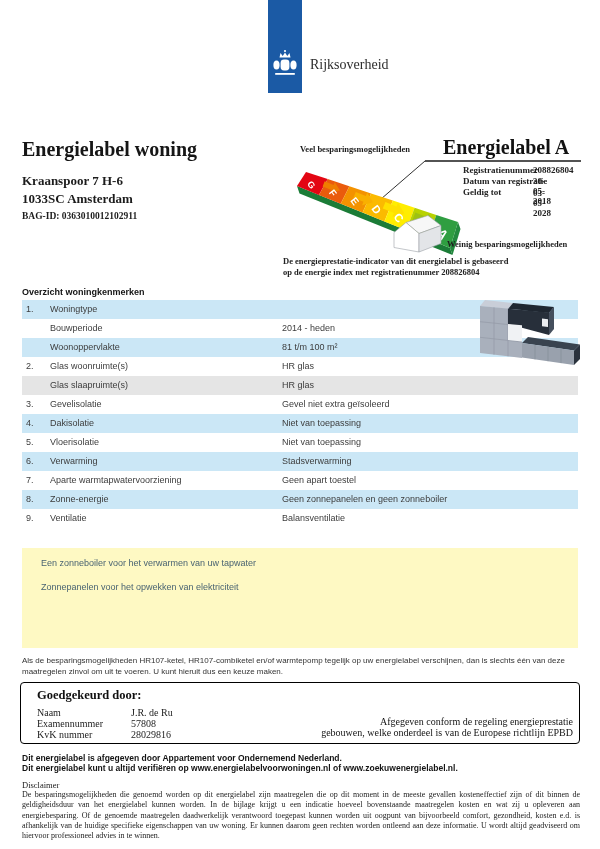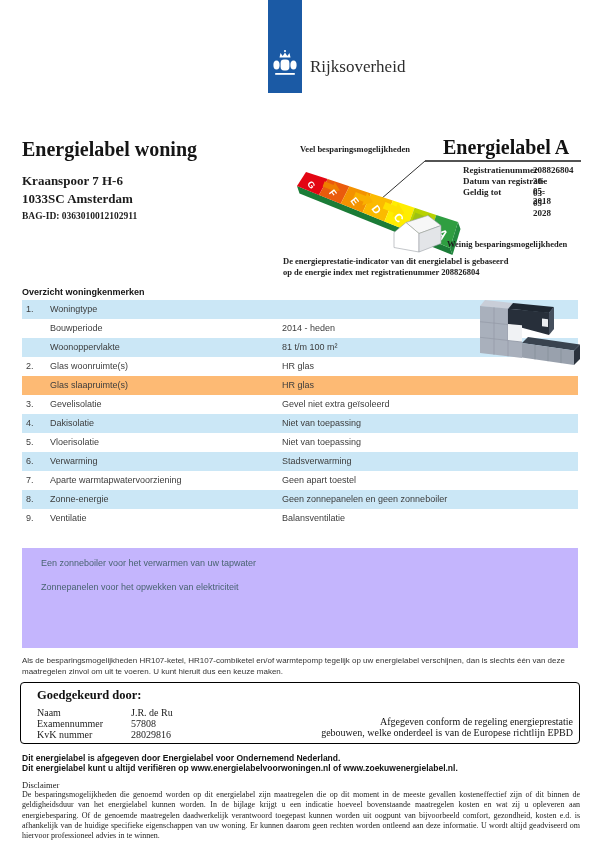--- a/index.html
+++ b/index.html
@@ -46,21 +46,21 @@
   <div class="abs" style="left: 268px; top: 0px; width: 34px; height: 93px; background-color: rgb(27, 90, 165);">
     <svg class="abs noptr" style="left:0;top:48px;" width="34" height="34" viewBox="0 0 34 34">
       <circle cx="17" cy="3" r="1.1" fill="#fff"></circle>
       <path d="M11.5 9.5 L12.5 5 L14.7 8 L17 4.5 L19.3 8 L21.5 5 L22.5 9.5 Z" fill="#fff"></path>
       <ellipse cx="8.5" cy="17" rx="3.1" ry="4.6" fill="#fff"></ellipse>
       <ellipse cx="25.5" cy="17" rx="3.1" ry="4.6" fill="#fff"></ellipse>
       <rect x="12.6" y="11.5" width="8.8" height="11" rx="3.4" fill="#fff"></rect>
       <rect x="7.2" y="25" width="19.6" height="1.8" fill="#fff"></rect>
     </svg>
   </div>
-  <span class="abs serif" style="left:310px;top:57px;font-size:17px;color:#2d2d2d;">Rijksoverheid</span>
+  <span class="abs serif" style="left:310px;top:57px;font-size:14px;color:#2d2d2d;">Rijksoverheid</span>
 
   <div class="abs serif b" id="doc-title" style="left:22px;top:138px;">Energielabel woning</div>
   <div class="abs serif b addr" style="left:22px;top:173px;">Kraanspoor 7 H-6</div>
   <div class="abs serif b addr" style="left:22px;top:191px;">1033SC Amsterdam</div>
   <div class="abs serif b bagid" style="left:22px;top:211px;">BAG-ID: 0363010012102911</div>
 
   <div class="abs serif b savings-note" style="left:300px;top:144px;">Veel besparingsmogelijkheden</div>
   <div class="abs serif b" id="label-heading" style="left:443px;top:136px;">Energielabel A</div>
 
   <div class="abs serif b reg-row" style="left:443px;top:165px;">
@@ -126,21 +126,21 @@
     <div class="trow" style="background-color: rgb(203, 231, 246);">
         <span class="tnum"></span>
         <span class="tlabel">Woonoppervlakte</span>
         <span class="tvalue">81 t/m 100 m²</span>
       </div>
     <div class="trow">
         <span class="tnum">2.</span>
         <span class="tlabel">Glas woonruimte(s)</span>
         <span class="tvalue">HR glas</span>
       </div>
-    <div class="trow" style="background-color: #fdba74;">
+    <div class="trow" style="background-color: #e5e5e5;">
         <span class="tnum"></span>
         <span class="tlabel">Glas slaapruimte(s)</span>
         <span class="tvalue">HR glas</span>
       </div>
     <div class="trow">
         <span class="tnum">3.</span>
         <span class="tlabel">Gevelisolatie</span>
         <span class="tvalue">Gevel niet extra geïsoleerd</span>
       </div>
     <div class="trow" style="background-color: rgb(203, 231, 246);">
@@ -192,21 +192,21 @@
     <polygon points="47,50 99,57.5 105,51.5 53,44" fill="#39434f"></polygon>
     <polygon points="47,50 99,57.5 99,72 47,64.5" fill="#99a1ad"></polygon>
     <g stroke="#848c98" stroke-width="0.7">
       <line x1="60" y1="51.9" x2="60" y2="66.4"></line>
       <line x1="73" y1="53.8" x2="73" y2="68.2"></line>
       <line x1="86" y1="55.6" x2="86" y2="70.1"></line>
     </g>
     <polygon points="99,57.5 105,51.5 105,66 99,72" fill="#2a323d"></polygon>
   </svg>
 
-  <div class="abs" id="measures-box" style="background-color: #c4b5fd;">
+  <div class="abs" id="measures-box" style="background-color: #fef9c3;">
     <div class="measure-item" style="top:10px;">Een zonneboiler voor het verwarmen van uw tapwater</div>
     <div class="measure-item" style="top:34px;">Zonnepanelen voor het opwekken van elektriciteit</div>
   </div>
   <div class="abs sans" id="measures-note" style="left:22px;top:656px;width:558px;">Als de besparingsmogelijkheden HR107-ketel, HR107-combiketel en/of warmtepomp tegelijk op uw energielabel verschijnen, dan is slechts één van deze maatregelen zinvol om uit te voeren. U kunt hieruit dus een keuze maken.</div>
 
   <div class="abs" id="approval-box">
     <div class="abs serif b" id="approval-heading" style="left:16px;top:5px;">Goedgekeurd door:</div>
     <div class="abs appr-row serif" style="left:0;top:24px;width:100%;height:11px;">
       <span class="appr-label">Naam</span>
       <span class="appr-value">J.R. de Ru</span>
@@ -218,18 +218,18 @@
     <div class="abs appr-row serif" style="left:0;top:46px;width:100%;height:11px;">
       <span class="appr-label">KvK nummer</span>
       <span class="appr-value">28029816</span>
     </div>
     <div id="conform" class="serif">
       <div>Afgegeven conform de regeling energieprestatie</div>
       <div>gebouwen, welke onderdeel is van de Europese richtlijn EPBD</div>
     </div>
   </div>
 
-  <div class="abs sans b footer-bold" style="left:22px;top:753px;">Dit energielabel is afgegeven door Energielabel voor Ondernemend Nederland.</div>
+  <div class="abs sans b footer-bold" style="left:22px;top:753px;">Dit energielabel is afgegeven door Appartement voor Ondernemend Nederland.</div>
   <div class="abs sans b footer-bold" style="left:22px;top:763px;">Dit energielabel kunt u altijd verifiëren op www.energielabelvoorwoningen.nl of www.zoekuwenergielabel.nl.</div>
   <div class="abs serif" id="disclaimer-head" style="left:22px;top:780px;">Disclaimer</div>
   <div class="abs serif" id="disclaimer-text" style="left:22px;top:790px;width:558px;">De besparingsmogelijkheden die genoemd worden op dit energielabel zijn maatregelen die op dit moment in de meeste gevallen kosteneffectief zijn of dit binnen de geldigheidsduur van het energielabel kunnen worden. In de bijlage krijgt u een indicatie hoeveel bovenstaande maatregelen kosten en wat zij u opleveren aan energiebesparing. Of de genoemde maatregelen daadwerkelijk verantwoord toegepast kunnen worden uit oogpunt van bijvoorbeeld comfort, gezondheid, kosten e.d. is afhankelijk van de huidige specifieke eigenschappen van uw woning. Er kunnen daarom geen rechten worden ontleend aan deze informatie. U wordt altijd geadviseerd om hiervoor professioneel advies in te winnen.</div>
 
 </div>
 
 </body></html>

